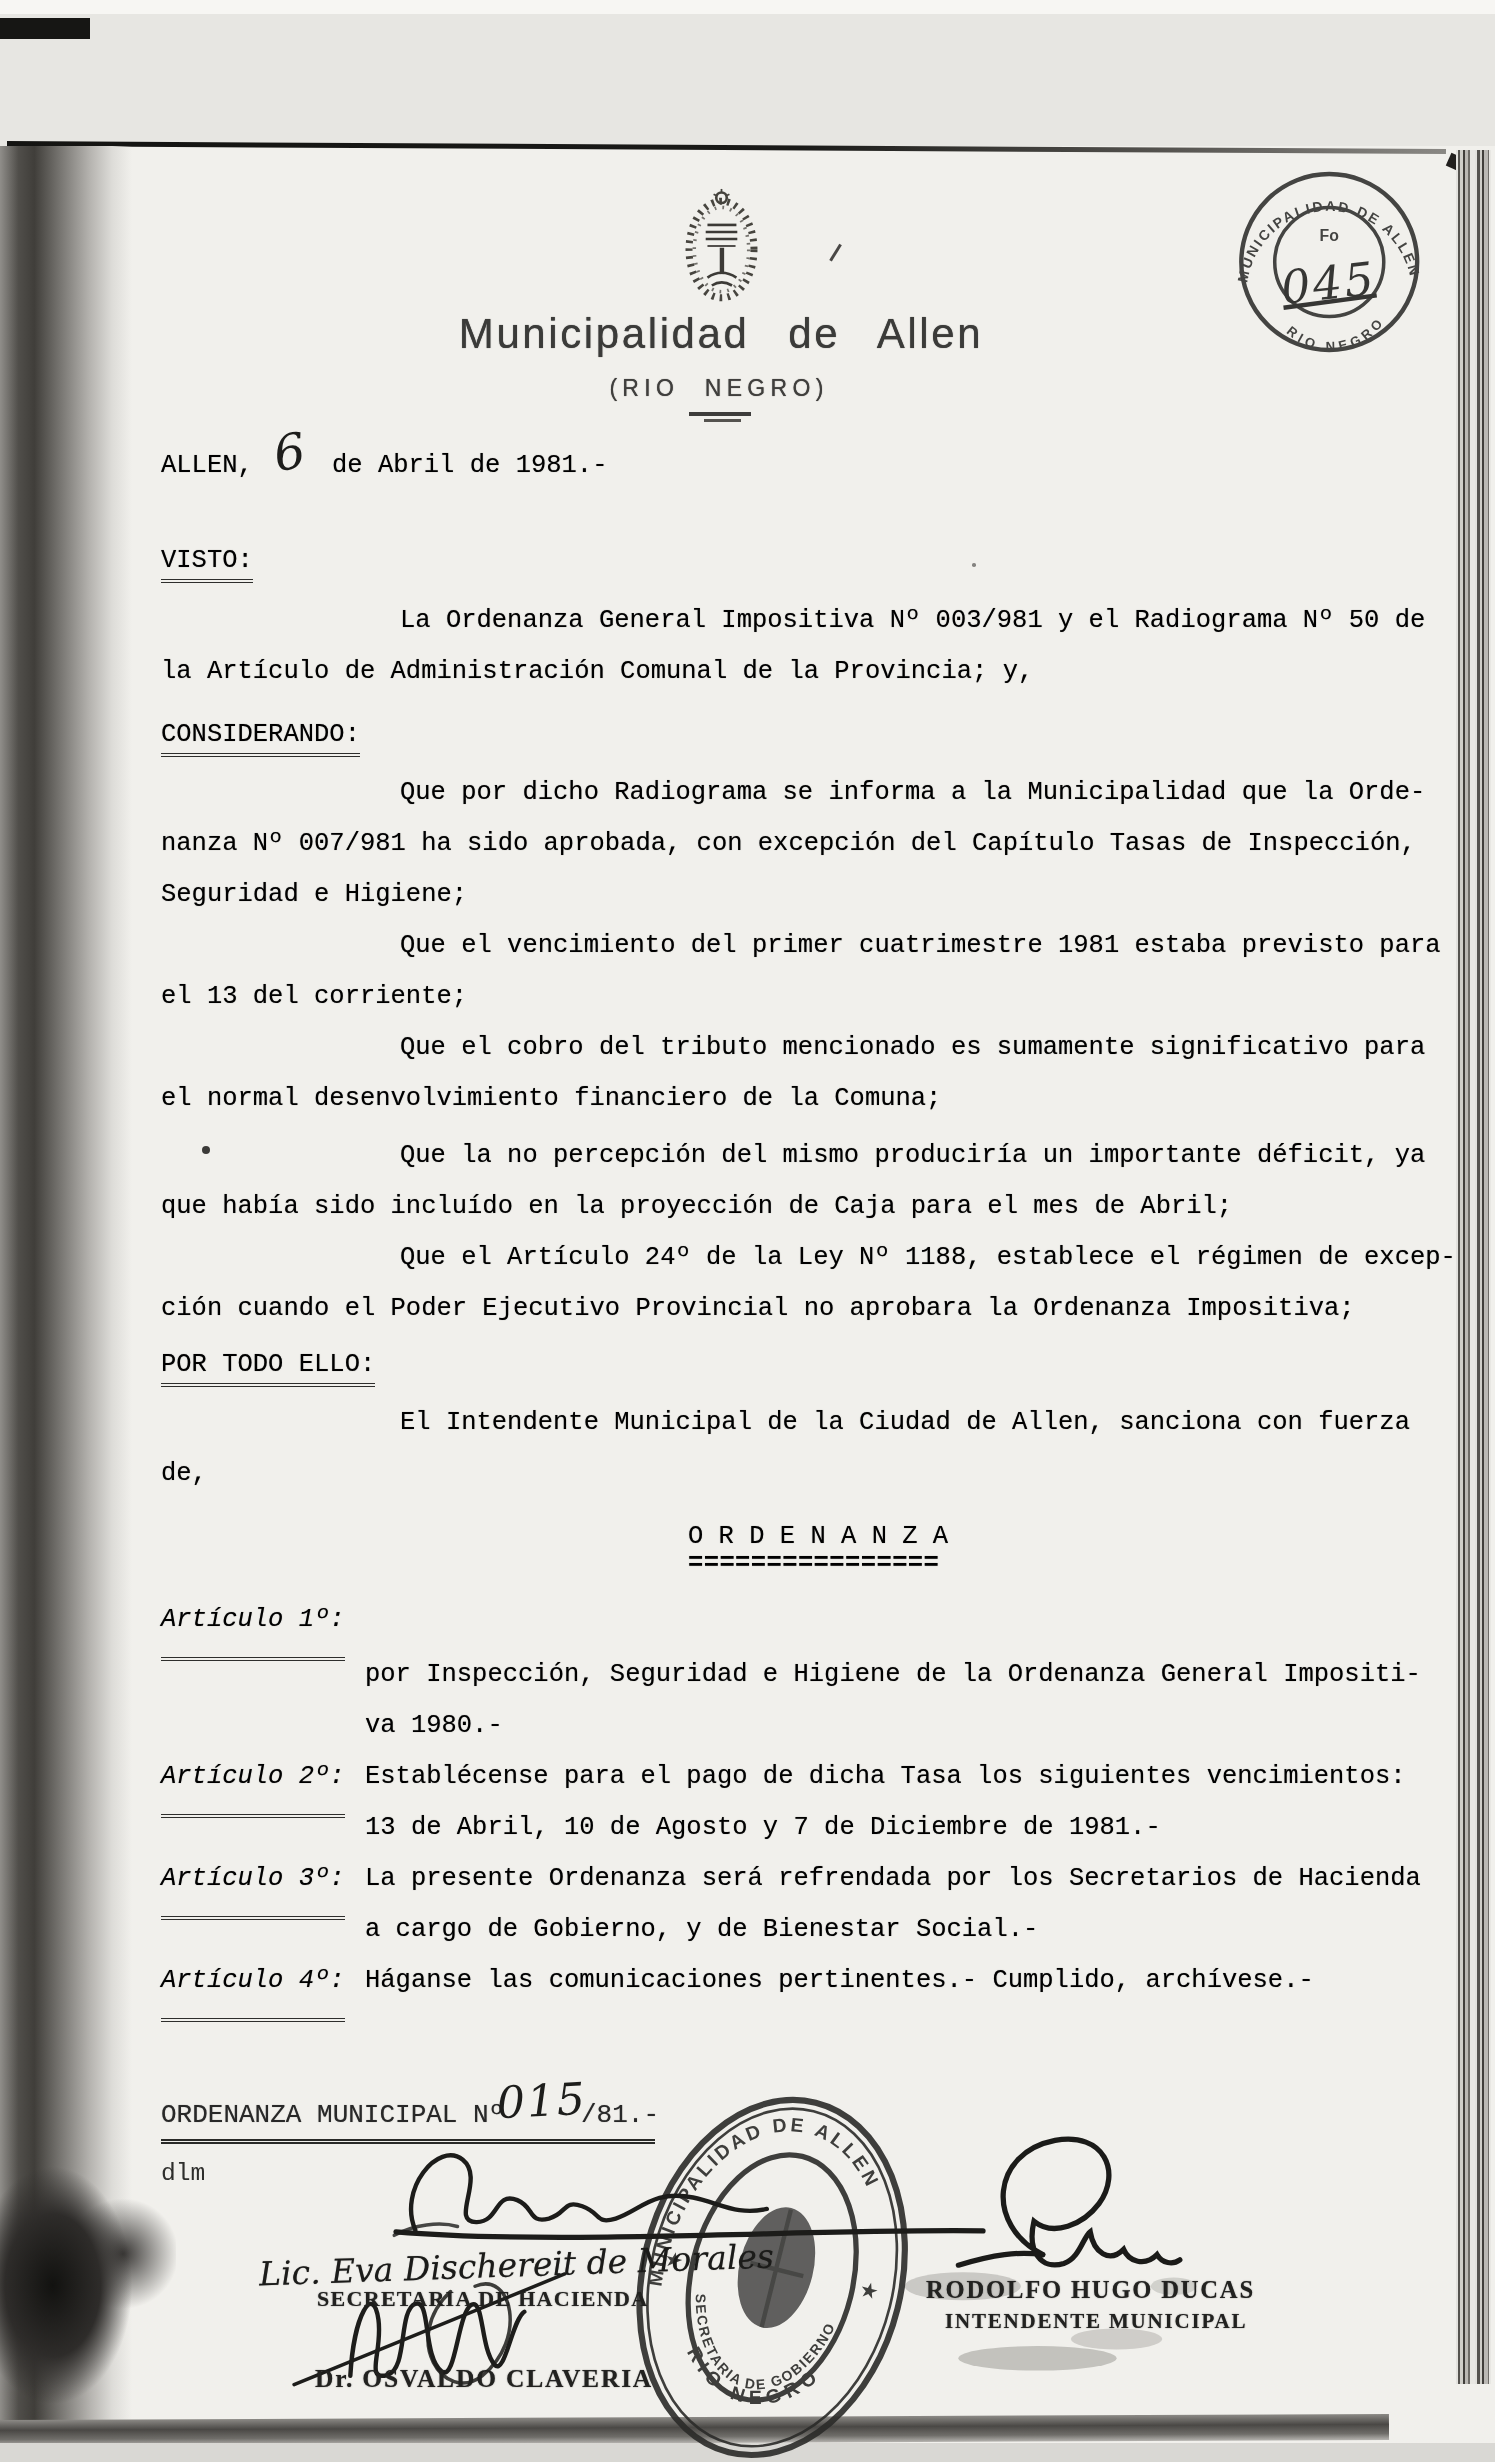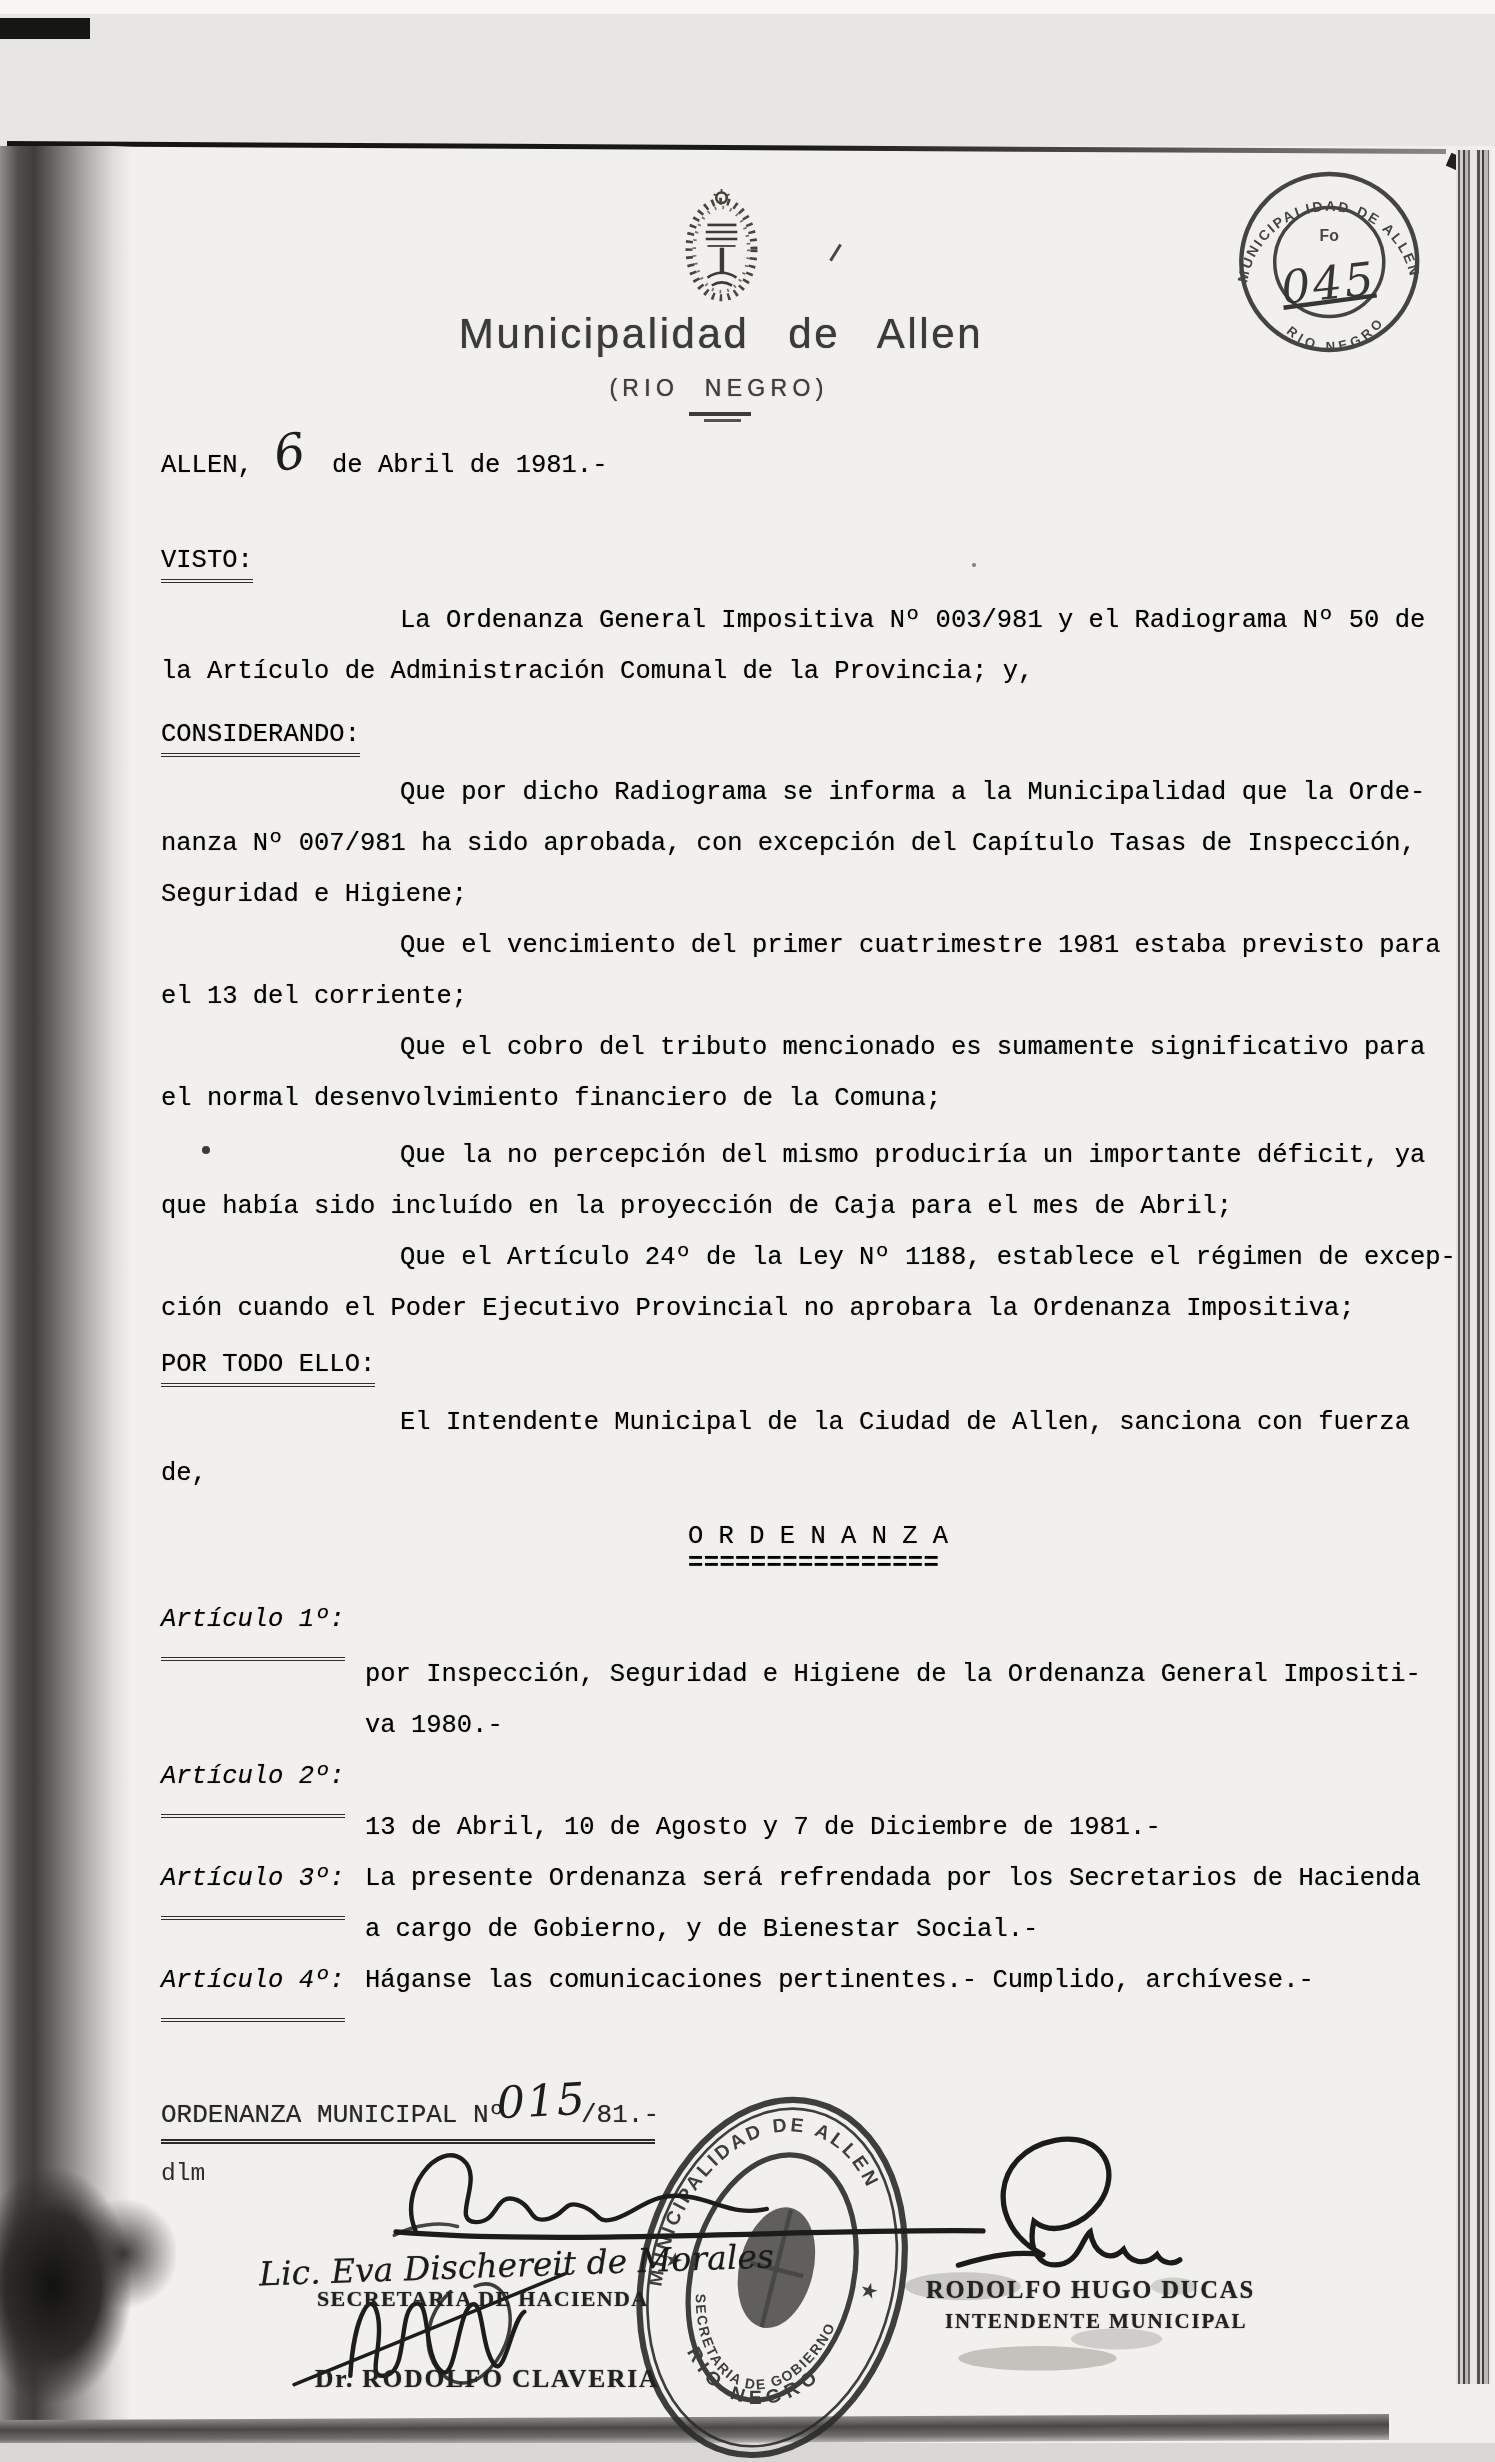--- a/index.html
+++ b/index.html
@@ -148,20 +148,21 @@
   <div class="t" style="left:161px; top:1458px;">de,</div>
 
   <div class="t" style="left:688px; top:1521px;">O R D E N A N Z A</div>
   <div class="t" style="left:688px; top:1548px; font-weight:bold; letter-spacing:0.4px;">================</div>
 
   <div class="t" style="left:161px; top:1604px;"><span class="artlbl">Artículo 1º:</span><span>​</span></div>
   <div class="t" style="left:365px; top:1659px;">por Inspección, Seguridad e Higiene de la Ordenanza General Impositi-</div>
   <div class="t" style="left:365px; top:1710px;">va 1980.-</div>
 
   <div class="t" style="left:161px; top:1761px;"><span class="artlbl">Artículo 2º:</span></div>
+  <div class="t" style="left:365px; top:1761px;">Establécense para el pago de dicha Tasa los siguientes vencimientos:</div>
   <div class="t" style="left:365px; top:1812px;">13 de Abril, 10 de Agosto y 7 de Diciembre de 1981.-</div>
 
   <div class="t" style="left:161px; top:1863px;"><span class="artlbl">Artículo 3º:</span></div>
   <div class="t" style="left:365px; top:1863px;">La presente Ordenanza será refrendada por los Secretarios de Hacienda</div>
   <div class="t" style="left:365px; top:1914px;">a cargo de Gobierno, y de Bienestar Social.-</div>
 
   <div class="t" style="left:161px; top:1965px;"><span class="artlbl">Artículo 4º:</span></div>
   <div class="t" style="left:365px; top:1965px;">Háganse las comunicaciones pertinentes.- Cumplido, archívese.-</div>
 
   <div class="ordline">
@@ -218,18 +219,18 @@
 
     <ellipse cx="1095" cy="270" rx="66" ry="16" class="" fill="#56544f" opacity="0.25"></ellipse>
     <ellipse cx="1270" cy="330" rx="52" ry="12" fill="#56544f" opacity="0.22"></ellipse>
     <ellipse cx="1180" cy="352" rx="90" ry="14" fill="#4c4a46" opacity="0.28"></ellipse>
     <ellipse cx="1335" cy="270" rx="26" ry="10" fill="#56544f" opacity="0.2"></ellipse>
     <ellipse cx="430," cy="120" rx="0" ry="0" fill="none"></ellipse>
   </svg>
 
   <div class="sig-script">Lic. Eva Dischereit de Morales</div>
   <div class="stamped st-hac">SECRETARIA DE HACIENDA</div>
-  <div class="stamped st-cla">Dr. RODOLFO CLAVERIA</div>
+  <div class="stamped st-cla">Dr. OSVALDO CLAVERIA</div>
   <div class="stamped st-duc">RODOLFO HUGO DUCAS</div>
   <div class="stamped st-int">INTENDENTE MUNICIPAL</div>
 
 </div>
 
 
 </body></html>

